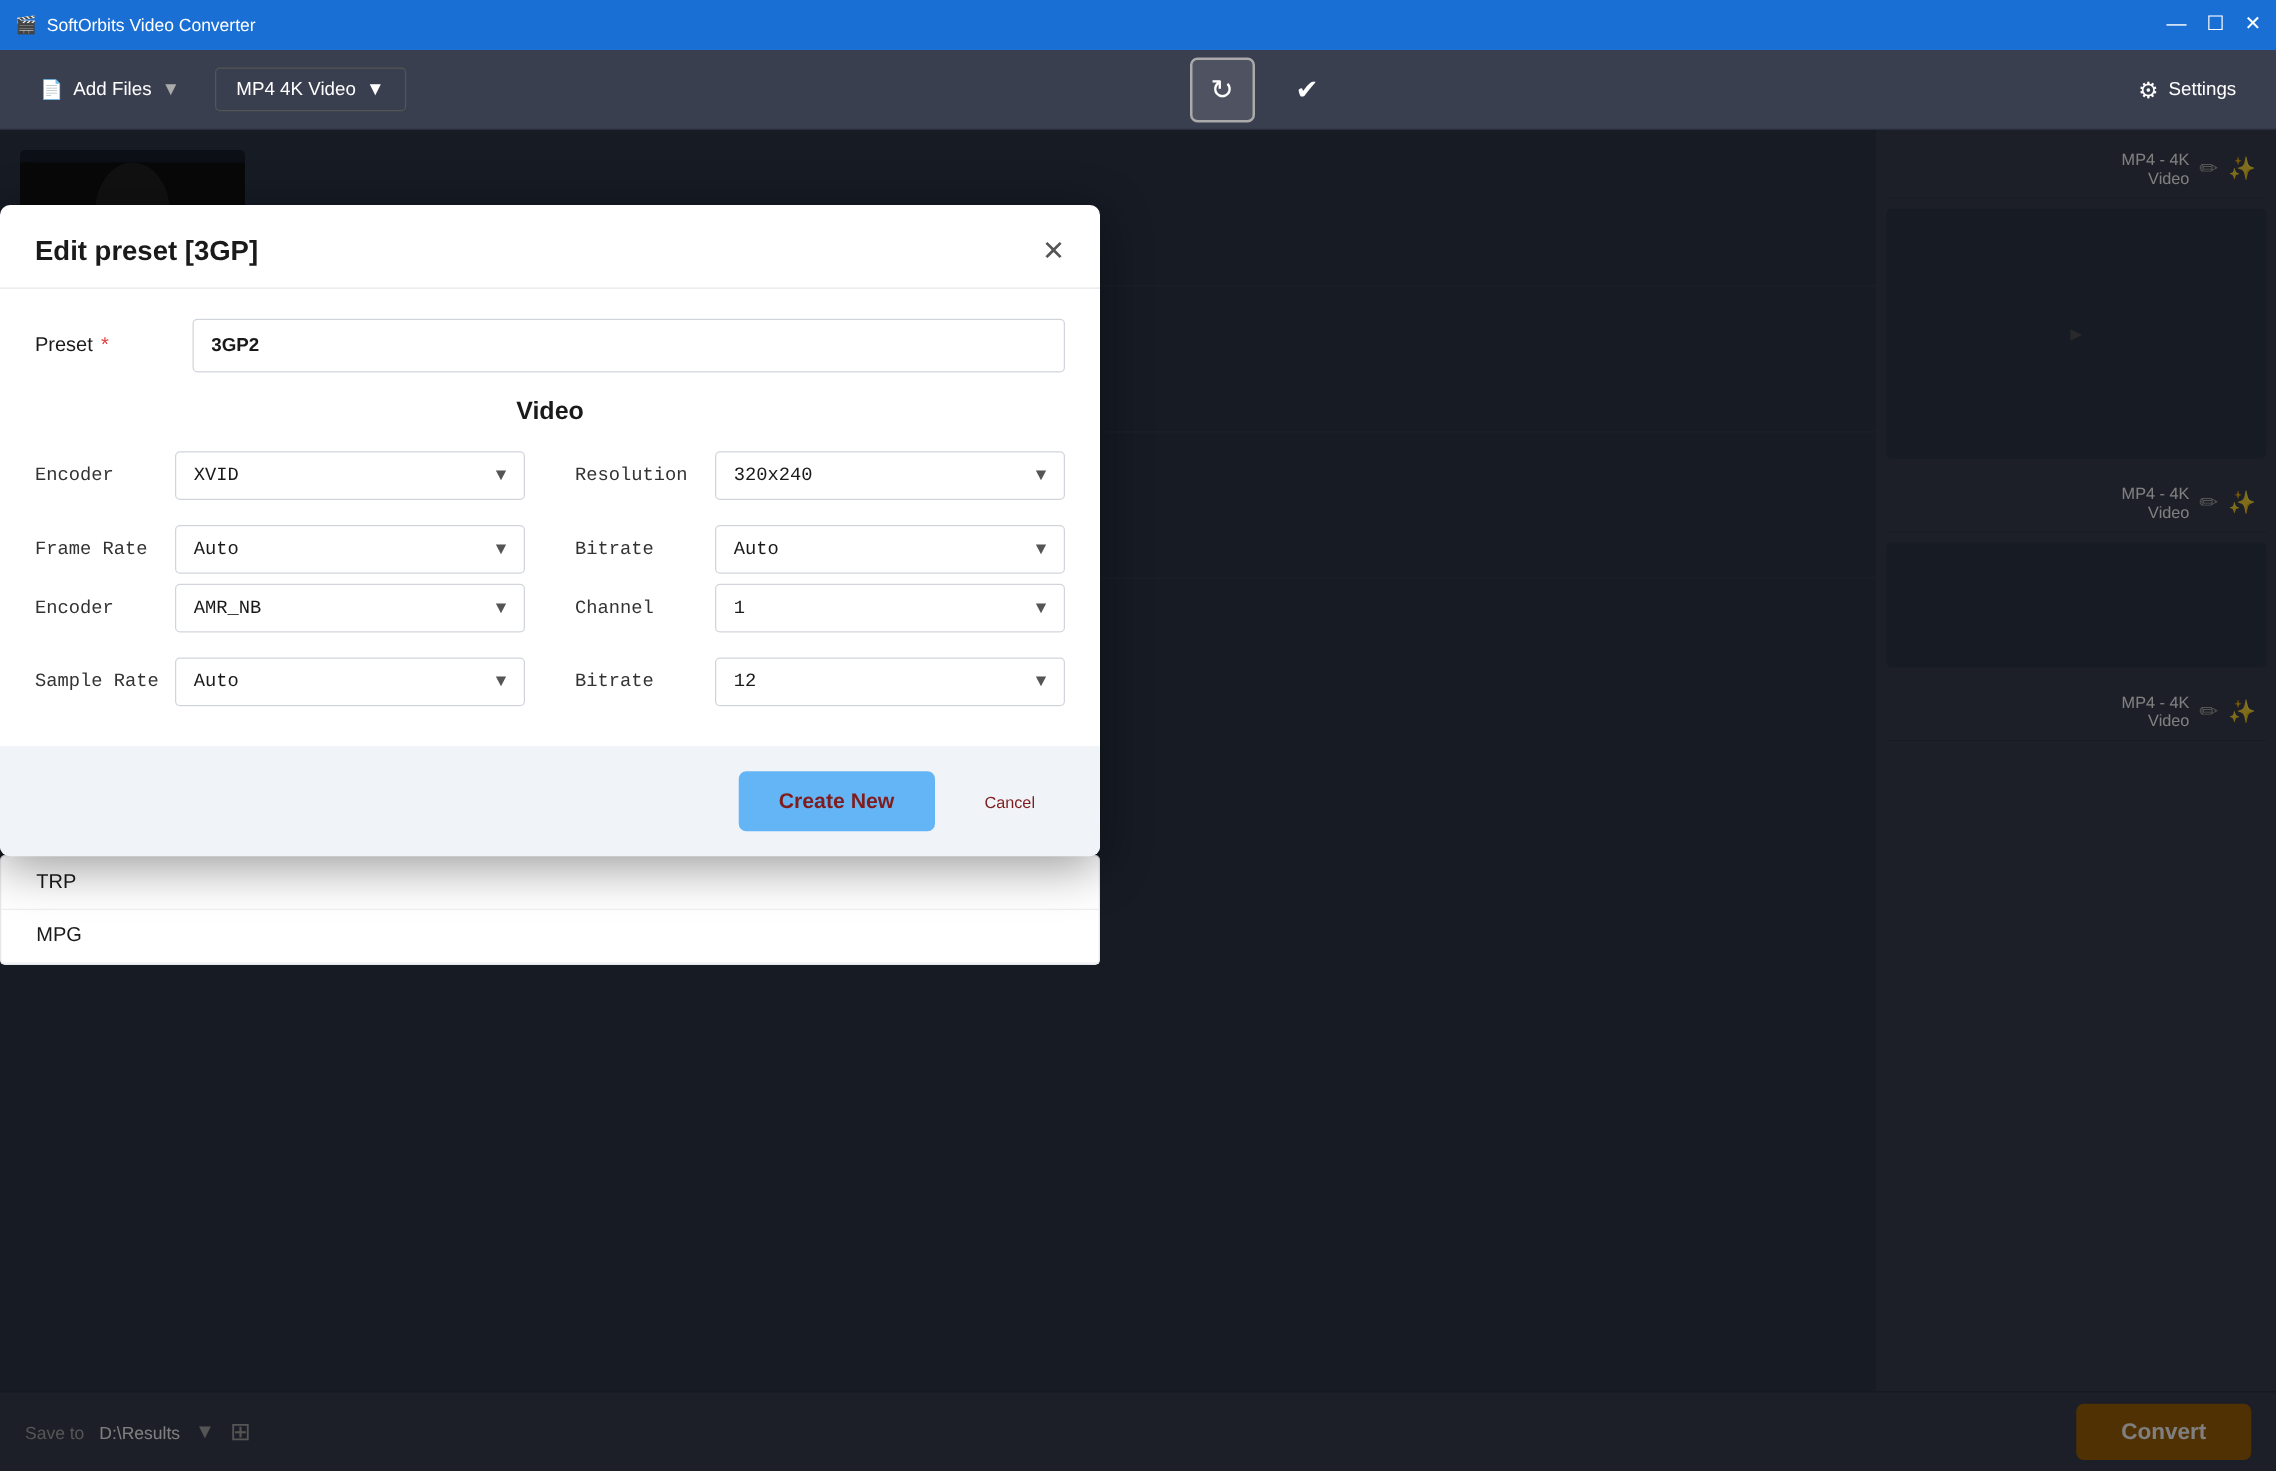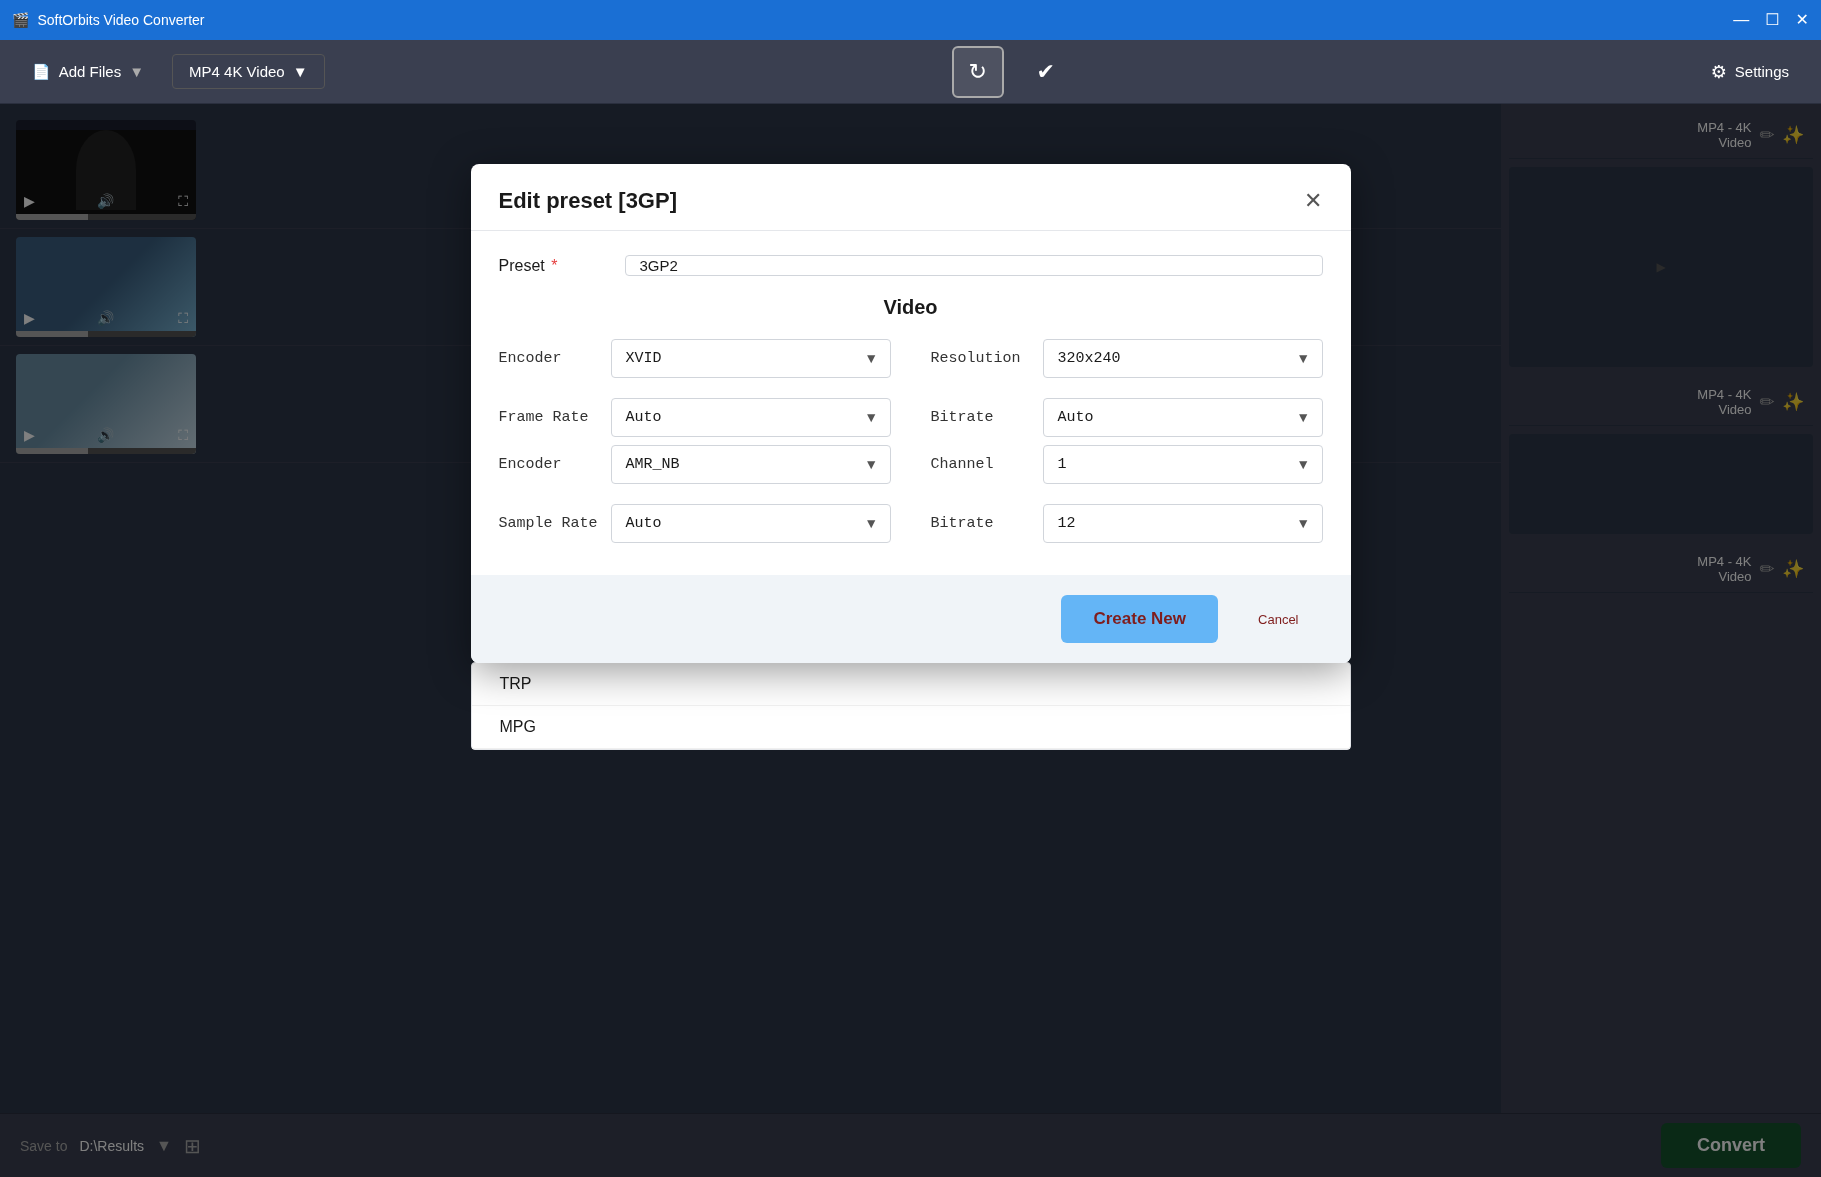--- a/index.html
+++ b/index.html
@@ -225,21 +225,21 @@
     .save-to-label {
       color: #aaa;
       font-size: 14px;
     }
     .save-path {
       color: white;
       font-size: 14px;
     }
     .convert-btn {
       margin-left: auto;
-      background: #14532d;
+      background: #a16207;
       color: white;
       border: none;
       padding: 12px 36px;
       font-size: 18px;
       font-weight: 600;
       border-radius: 6px;
       cursor: pointer;
     }
     .grid-btn {
       background: none;
@@ -250,21 +250,21 @@
     }
 
     
     .overlay {
       position: absolute;
       top: 0; left: 0; right: 0; bottom: 0;
       background: rgba(0,0,0,0.5);
       z-index: 10;
       display: flex;
       align-items: flex-start;
-      justify-content: center;
+      justify-content: flex-start;
       padding-top: 60px;
     }
 
     
     .modal {
       background: white;
       border-radius: 8px;
       width: 880px;
       max-height: 680px;
       overflow: hidden;
@@ -309,24 +309,25 @@
       min-width: 110px;
     }
     .required-star {
       color: #e53e3e;
       margin-left: 2px;
     }
     .form-input {
       flex: 1;
       border: 1px solid #d1d5db;
       border-radius: 4px;
-      padding: 1px 14px;
+      padding: 12px 14px;
       font-size: 15px;
       color: #1a1a1a;
       outline: none;
+      font-weight: bold;
     }
 
     
     .section-heading {
       text-align: center;
       font-size: 20px;
       font-weight: 700;
       color: #1a1a1a;
       margin: 16px 0 20px;
     }

